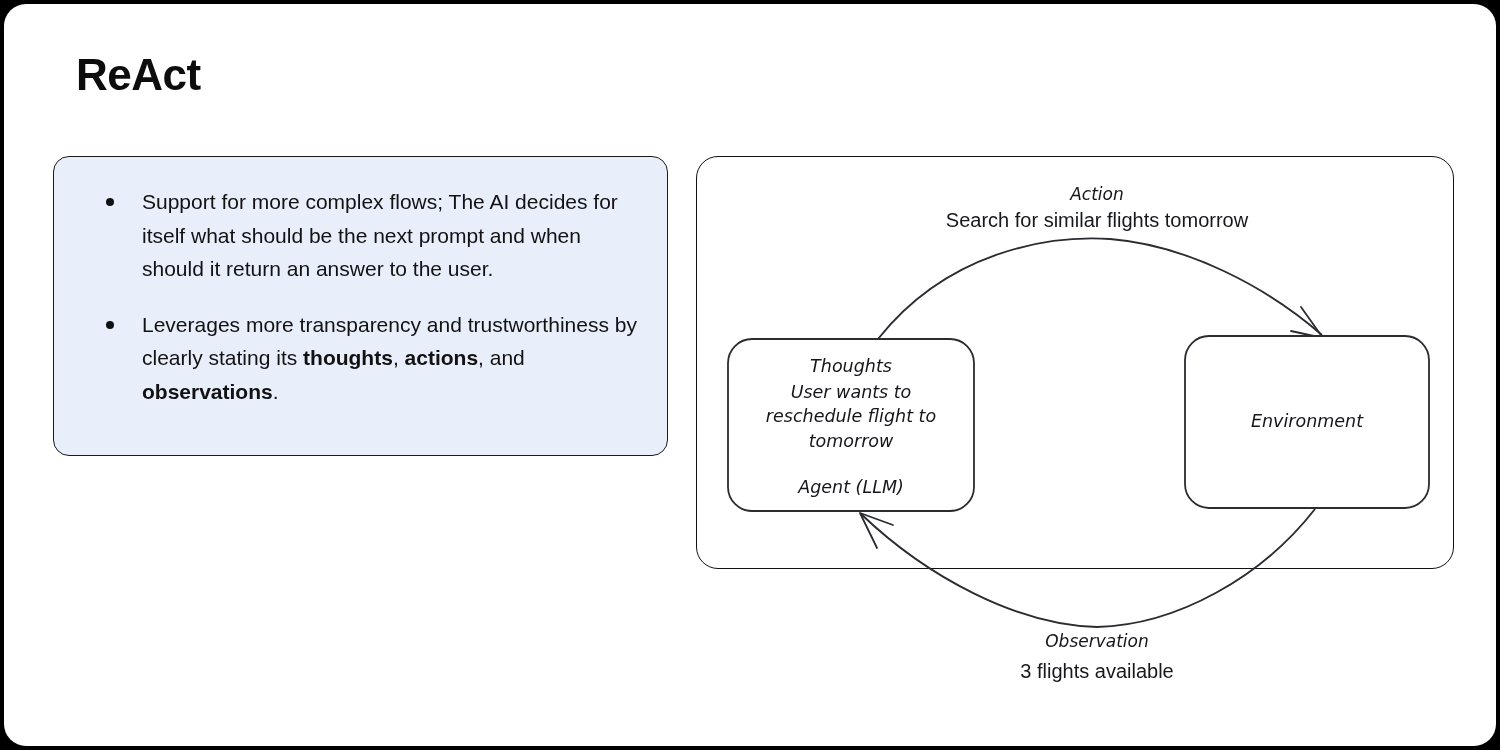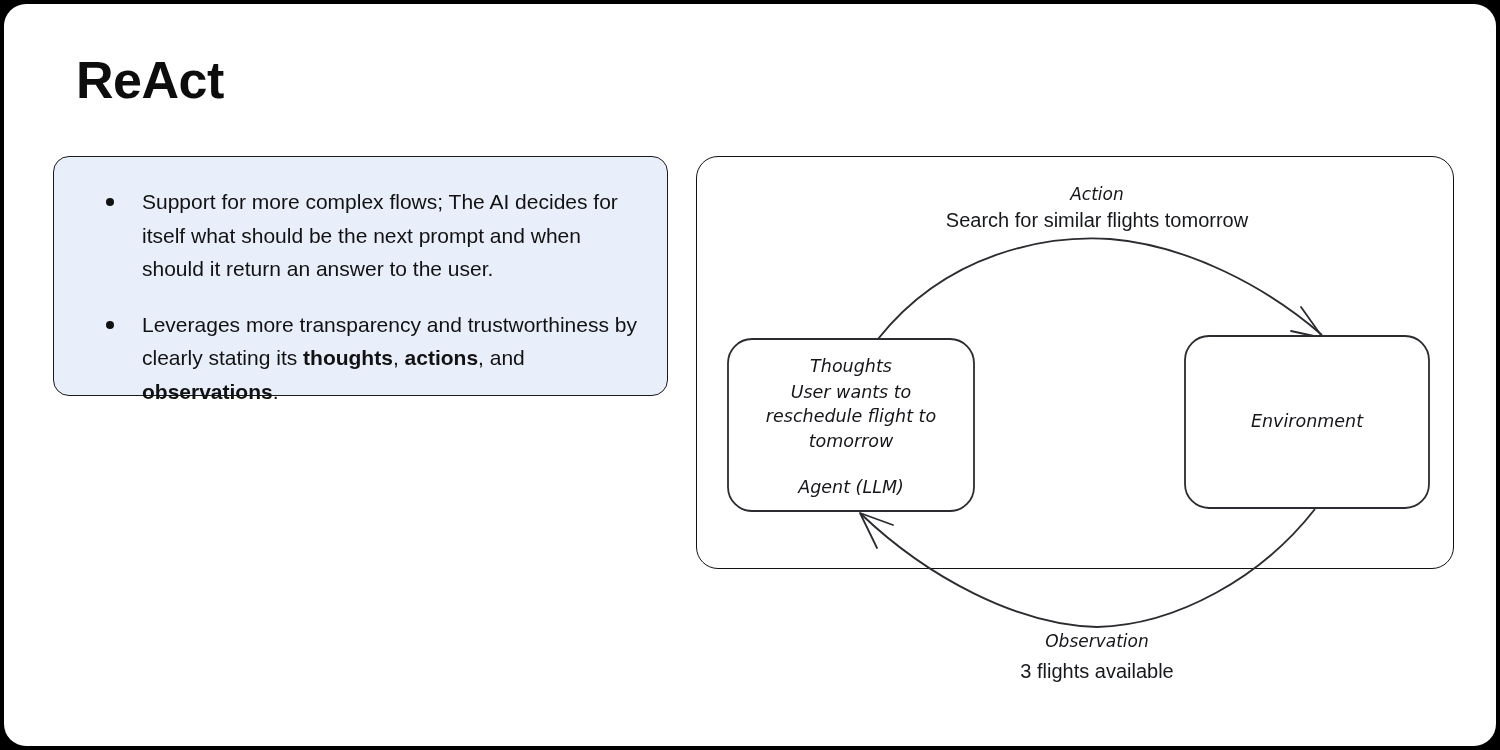--- a/index.html
+++ b/index.html
@@ -20,34 +20,34 @@
     width: 1492px;
     height: 742px;
     background: #ffffff;
     border-radius: 22px;
     overflow: hidden;
   }
   .page-title {
     position: absolute;
     left: 72px;
     top: 46px;
-    font-size: 52px;
+    font-size: 44px;
     font-weight: bold;
     letter-spacing: -0.5px;
     color: #0d0d0d;
     font-family: "Liberation Sans", sans-serif;
   }
 
   
   .callout {
     position: absolute;
     left: 49px;
     top: 152px;
     width: 615px;
-    height: 240px;
+    height: 300px;
     background: #e9eefb;
     border: 1.2px solid #1a1a1a;
     border-radius: 16px;
     box-sizing: border-box;
   }
   .bullet-list {
     margin: 0;
     padding: 28px 26px 0 26px;
     list-style: none;
   }

